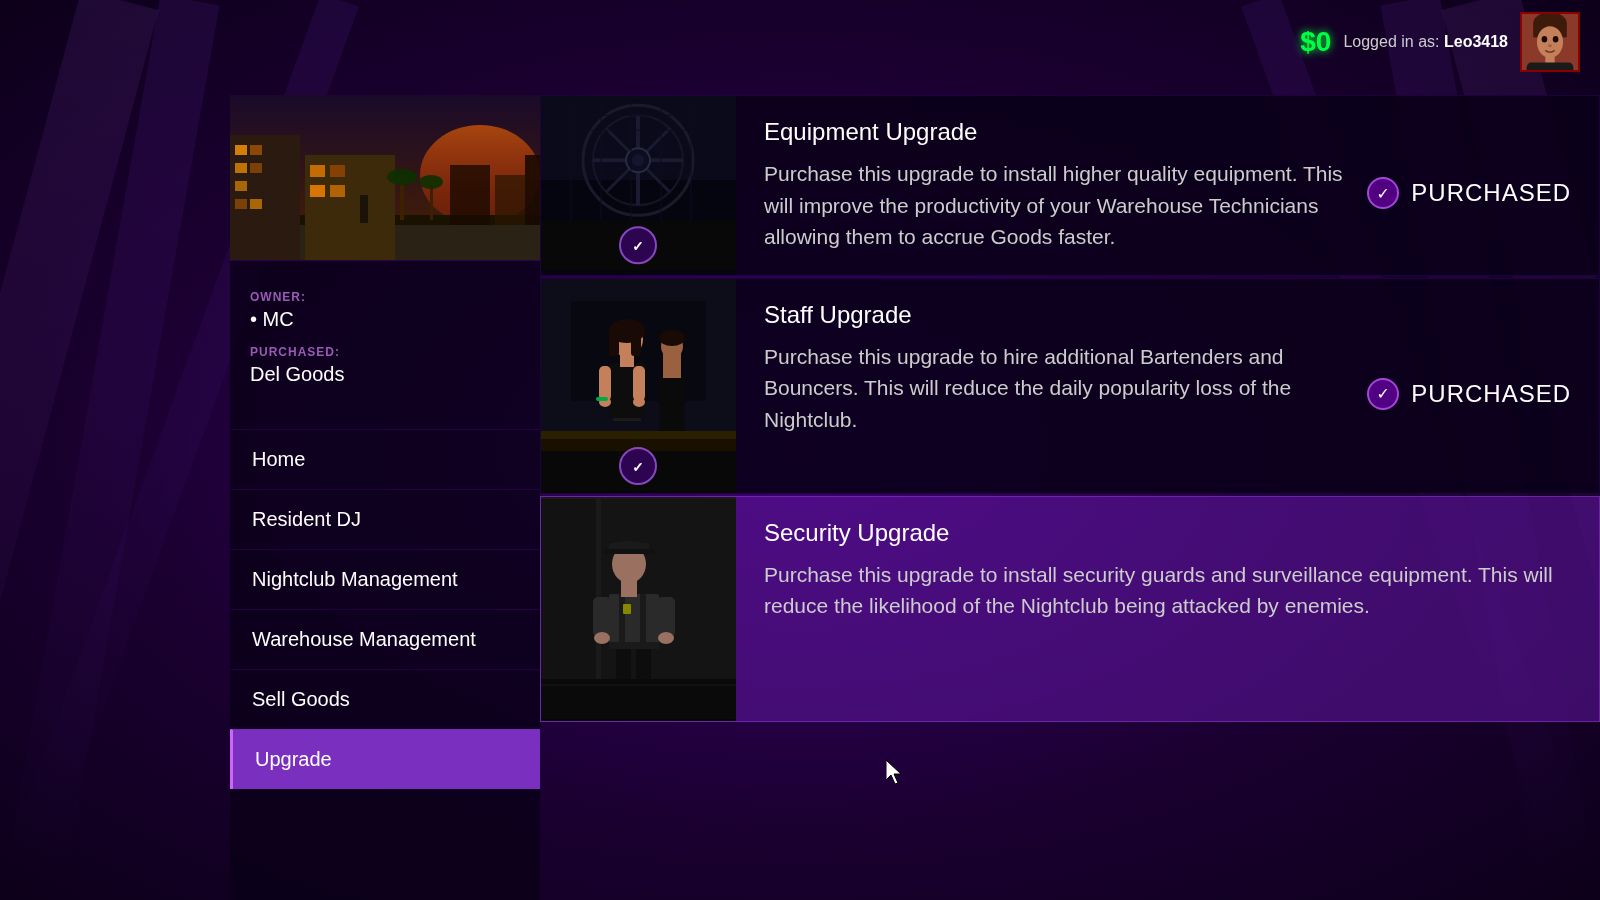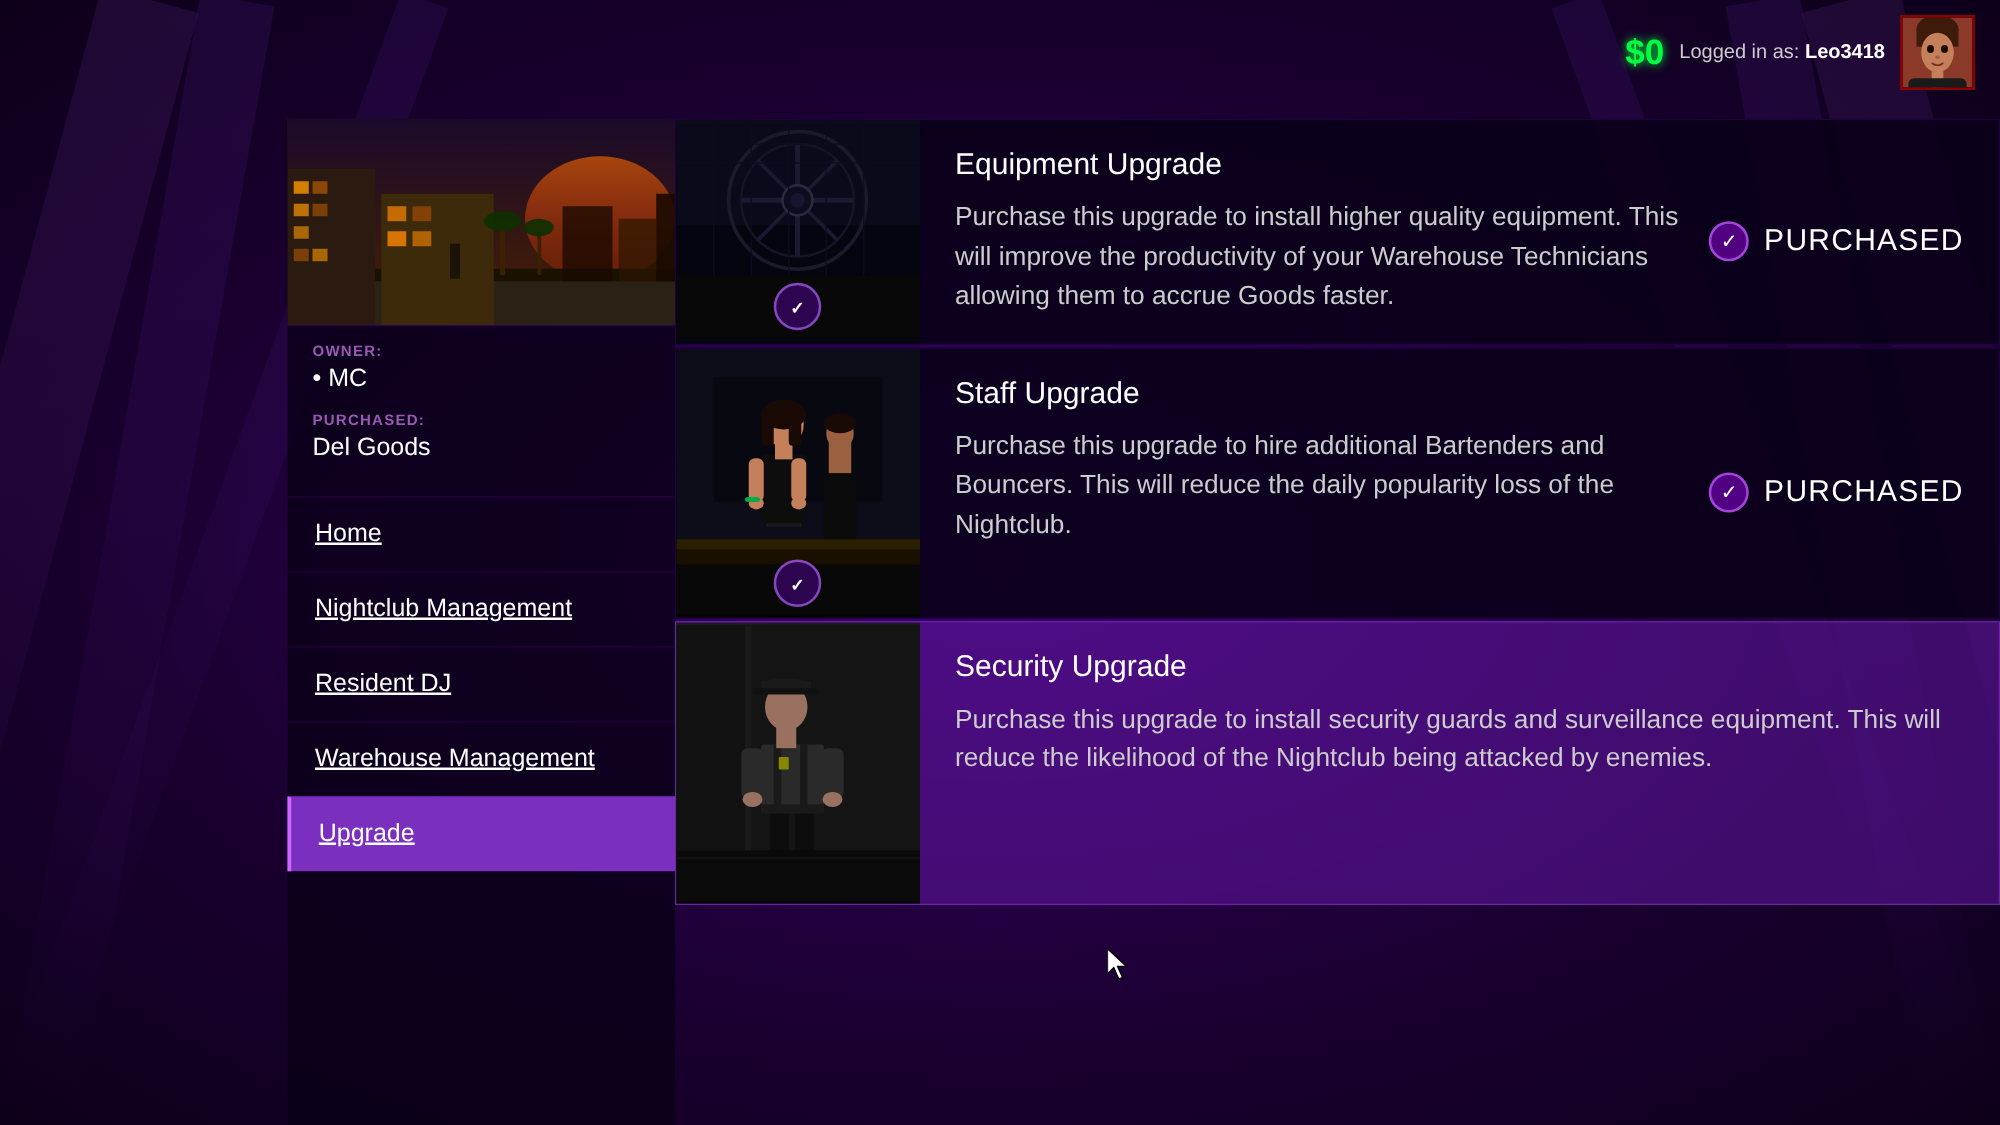--- a/index.html
+++ b/index.html
@@ -123,21 +123,21 @@
     }
 
     .property-scene {
       position: absolute;
       inset: 0;
     }
 
     
     .property-info {
       background: rgba(10, 0, 25, 0.85);
-      padding: 13px 20px;
+      padding: 29px 20px;
       border-top: 1px solid rgba(128, 0, 200, 0.3);
     }
 
     .info-label {
       color: #9b59b6;
       font-size: 12px;
       font-weight: bold;
       letter-spacing: 1px;
       margin-bottom: 4px;
     }
@@ -155,21 +155,20 @@
     }
 
     .nav-item {
       padding: 18px 22px;
       color: #ffffff;
       font-size: 20px;
       font-weight: 500;
       cursor: pointer;
       border-top: 1px solid rgba(128, 0, 200, 0.2);
       transition: background 0.2s;
-      text-decoration: underline;
     }
 
     .nav-item.active {
       background: #7b2fbf;
       border-left: 3px solid #cc66ff;
     }
 
     
     .upgrades-panel {
       flex: 1;
@@ -381,23 +380,24 @@
 
     <div class="property-info">
       <div class="info-label">OWNER:</div>
       <div class="info-value">• MC</div>
       <div class="info-label">PURCHASED:</div>
       <div class="info-value">Del Goods</div>
     </div>
 
     <div class="nav-menu">
       <div class="nav-item">Home</div>
+      <div class="nav-item">Resident DJ</div>
       <div class="nav-item">Nightclub Management</div>
-      <div class="nav-item">Resident DJ</div>
       <div class="nav-item">Warehouse Management</div>
+      <div class="nav-item">Sell Goods</div>
       <div class="nav-item active">Upgrade</div>
     </div>
   </div>
 
   <div class="upgrades-panel">
 
     <div class="upgrade-card purchased">
       <div class="upgrade-image">
         <svg class="equip-scene" viewBox="0 0 195 170" xmlns="http://www.w3.org/2000/svg">
           <rect width="195" height="170" fill="#050510"></rect>

